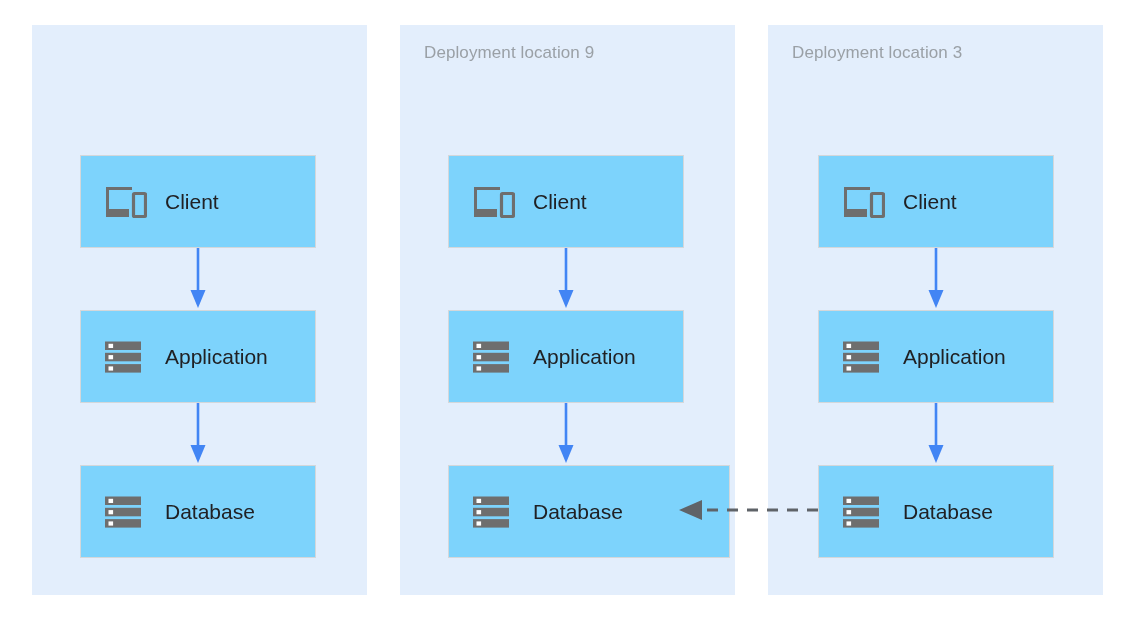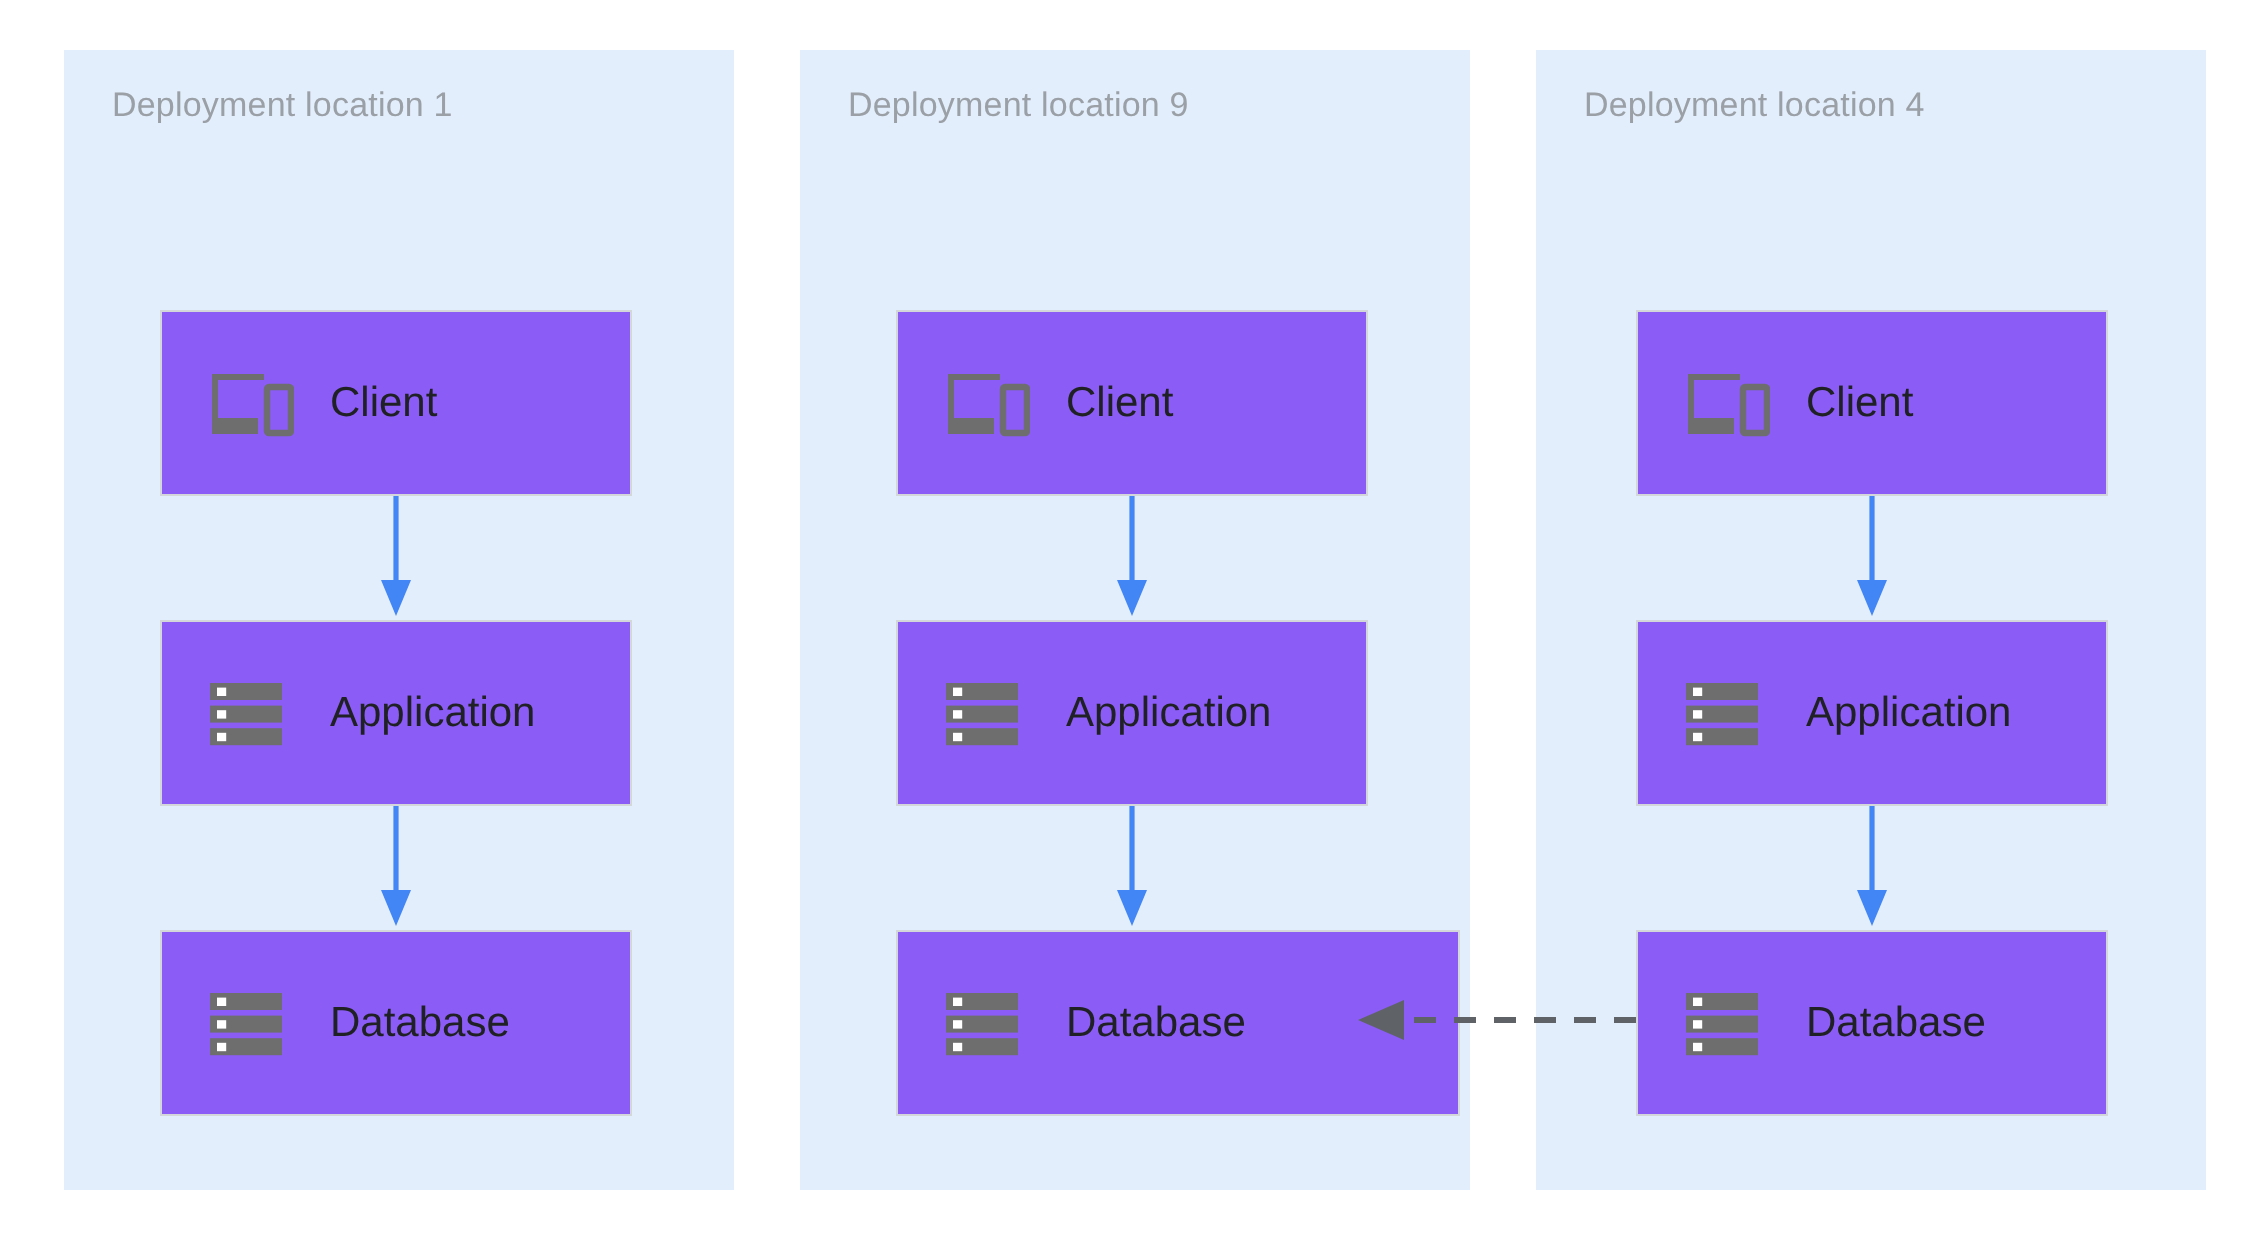--- a/index.html
+++ b/index.html
@@ -35,21 +35,21 @@
     font-size: 17px;
     line-height: 20px;
     color: #9aa0a6;
     white-space: nowrap;
     letter-spacing: 0.1px;
   }
 
   
   .node {
     position: absolute;
-    background: #8b5cf6;
+    background: #7dd3fc;
     border: 1px solid #d4d7da;
     box-sizing: border-box;
     display: flex;
     align-items: center;
     padding-left: 22px;
   }
   .node-icon {
     flex: 0 0 auto;
     width: 44px;
     height: 40px;
@@ -73,21 +73,20 @@
     position: absolute;
     overflow: visible;
   }
 </style>
 </head>
 <body>
 
 <div id="canvas">
 
   <div class="panel" style="left:32px; top:25px; width:335px; height:570px;">
-    <div class="panel-title">Deployment location 1</div>
 
     <div class="node" style="left:48px; top:130px; width:236px; height:93px;">
       <svg class="node-icon" viewBox="0 0 44 40">
         <path d="M3 5 h26 v3 H6 v19 h20 v3 H3 z" fill="#6e6e6e"></path>
         <rect x="3" y="30" width="23" height="5" fill="#6e6e6e"></rect>
         <rect x="30.5" y="11.5" width="12" height="23" rx="1" fill="none" stroke="#6e6e6e" stroke-width="3.2"></rect>
       </svg>
       <span class="node-label">Client</span>
     </div>
 
@@ -167,21 +166,21 @@
         <rect x="2" y="15.8" width="36" height="8.5" fill="#6e6e6e"></rect>
         <rect x="5.5" y="18.1" width="4.6" height="4.2" fill="#ffffff"></rect>
         <rect x="2" y="27.1" width="36" height="8.5" fill="#6e6e6e"></rect>
         <rect x="5.5" y="29.4" width="4.6" height="4.2" fill="#ffffff"></rect>
       </svg>
       <span class="node-label">Database</span>
     </div>
   </div>
 
   <div class="panel" style="left:768px; top:25px; width:335px; height:570px;">
-    <div class="panel-title">Deployment location 4</div>
+    <div class="panel-title">Deployment location 3</div>
 
     <div class="node" style="left:50px; top:130px; width:236px; height:93px;">
       <svg class="node-icon" viewBox="0 0 44 40">
         <path d="M3 5 h26 v3 H6 v19 h20 v3 H3 z" fill="#6e6e6e"></path>
         <rect x="3" y="30" width="23" height="5" fill="#6e6e6e"></rect>
         <rect x="30.5" y="11.5" width="12" height="23" rx="1" fill="none" stroke="#6e6e6e" stroke-width="3.2"></rect>
       </svg>
       <span class="node-label">Client</span>
     </div>
 

